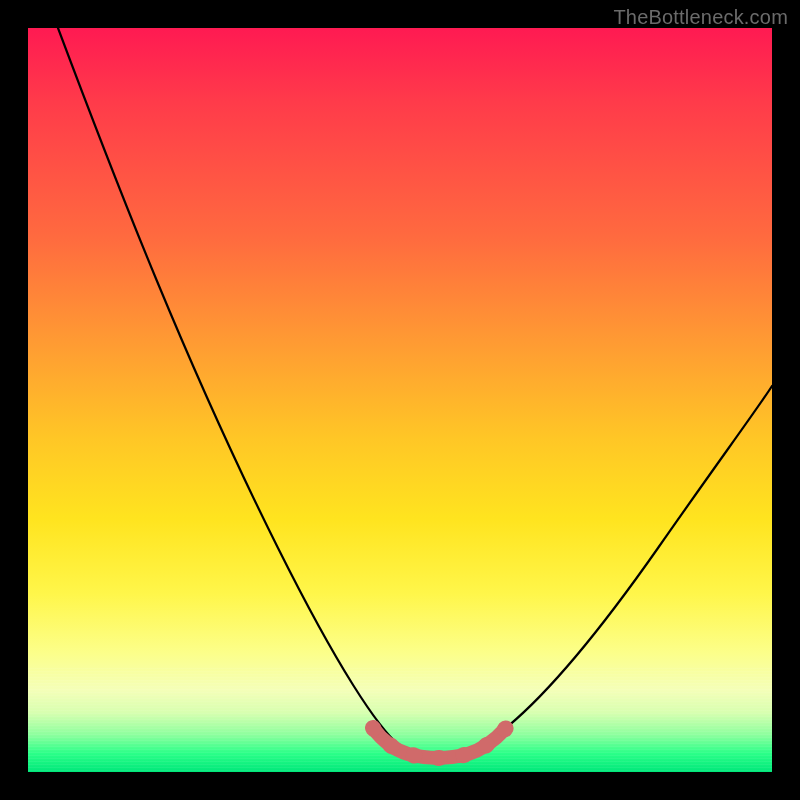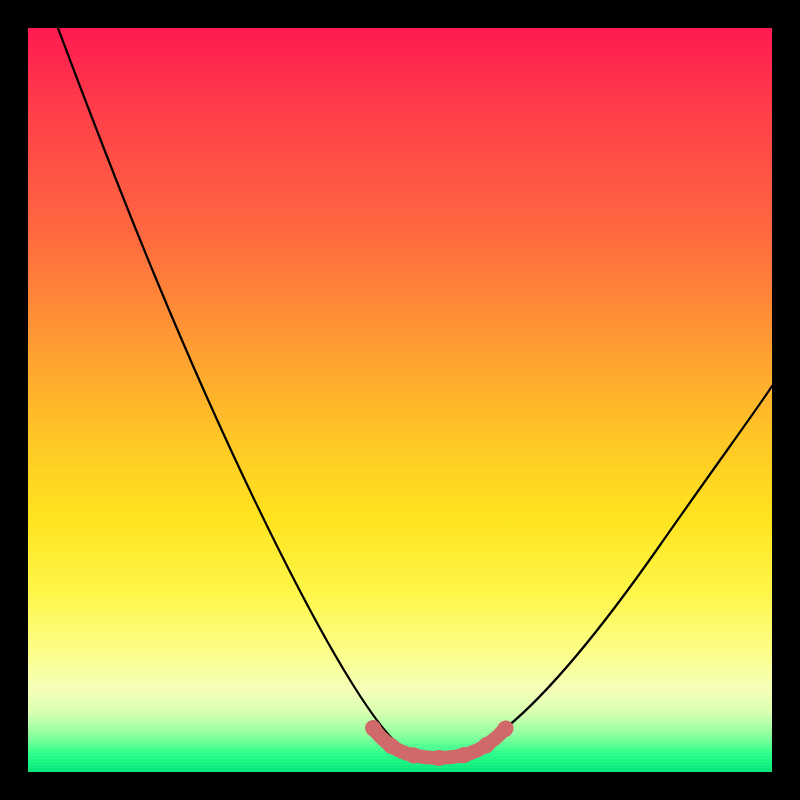--- a/index.html
+++ b/index.html
@@ -102,14 +102,15 @@
                Q 460 720, 478 700" fill="none" stroke="#d06a6a" stroke-width="14" stroke-linecap="round" stroke-linejoin="round"></path>
 
       <path d="M 345 700
                Q 360 720, 380 726
                Q 410 734, 440 726
                Q 460 720, 478 700" fill="none" stroke="#d06a6a" stroke-width="16" stroke-linecap="round" stroke-dasharray="1 24"></path>
     </svg>
 
   </div>
 
+  <div class="watermark">TheBottleneck.com</div>
 
 </div>
 
 </body></html>

